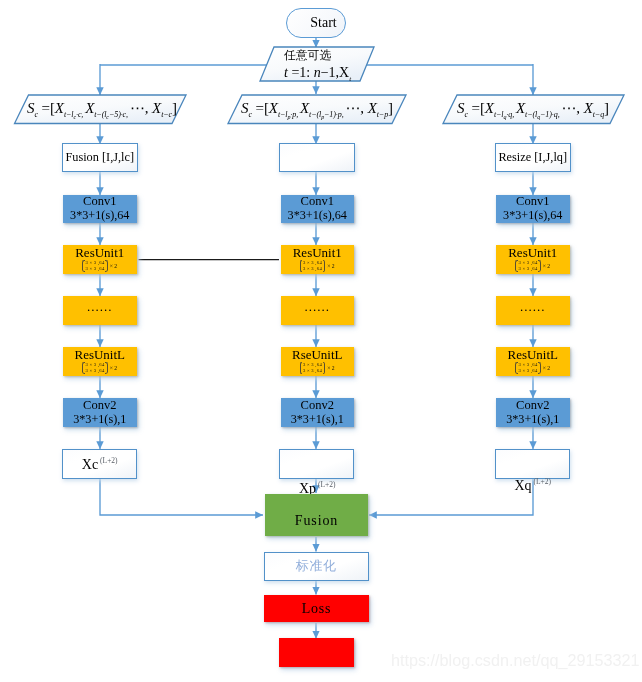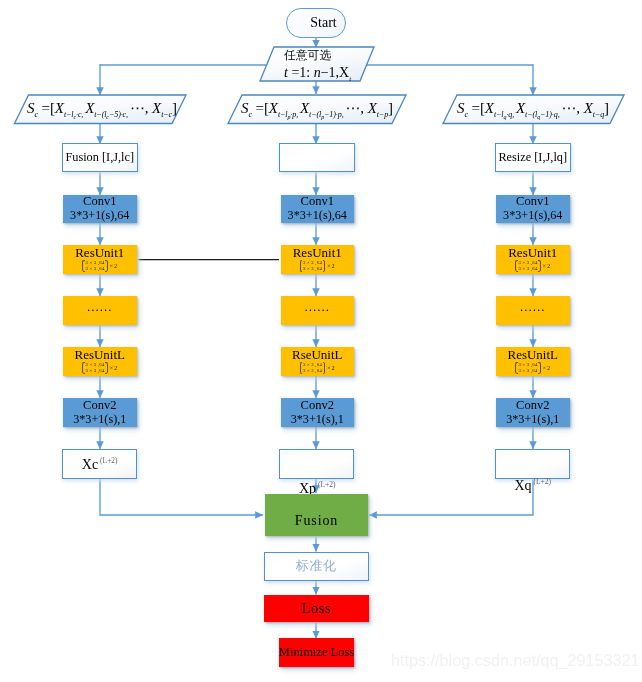--- a/index.html
+++ b/index.html
@@ -274,17 +274,16 @@
   <div class="node box greenbox" data-name="fusion-box" style="left:265px;top:494px;width:103px;height:41.5px;"></div>
   <div class="lbl" data-name="fusion-label" style="left:265px;top:494px;width:103px;height:53px;font-size:14px;letter-spacing:0.9px;">Fusion</div>
 
   <div class="node box lightbox" data-name="normalize-box" style="left:263.5px;top:551.5px;width:105.5px;height:29px;"></div>
   <div class="lbl" data-name="normalize-label" style="left:263.5px;top:551.5px;width:105.5px;height:29px;font-size:13px;color:#92AFDB;letter-spacing:0.7px;">标准化</div>
 
   <div class="node box redbox" data-name="loss-box" style="left:264px;top:595px;width:105px;height:27px;"></div>
   <div class="lbl" data-name="loss-label" style="left:264px;top:595px;width:105px;height:27px;font-size:14px;letter-spacing:0.8px;">Loss</div>
 
   <div class="node box redbox" data-name="minimize-box" style="left:279px;top:638px;width:75px;height:29px;"></div>
-  <div class="lbl" data-name="minimize-label" style="left:277px;top:638px;width:79px;height:29px;font-size:12.5px;white-space:nowrap;">Minimize Loss</div>
 
   <div class="lbl" data-name="watermark" style="left:391px;top:651px;width:260px;height:24px;align-items:flex-start;justify-content:flex-start;">https://blog.csdn.net/qq_29153321</div>
 
 </div>
 
 </body></html>

